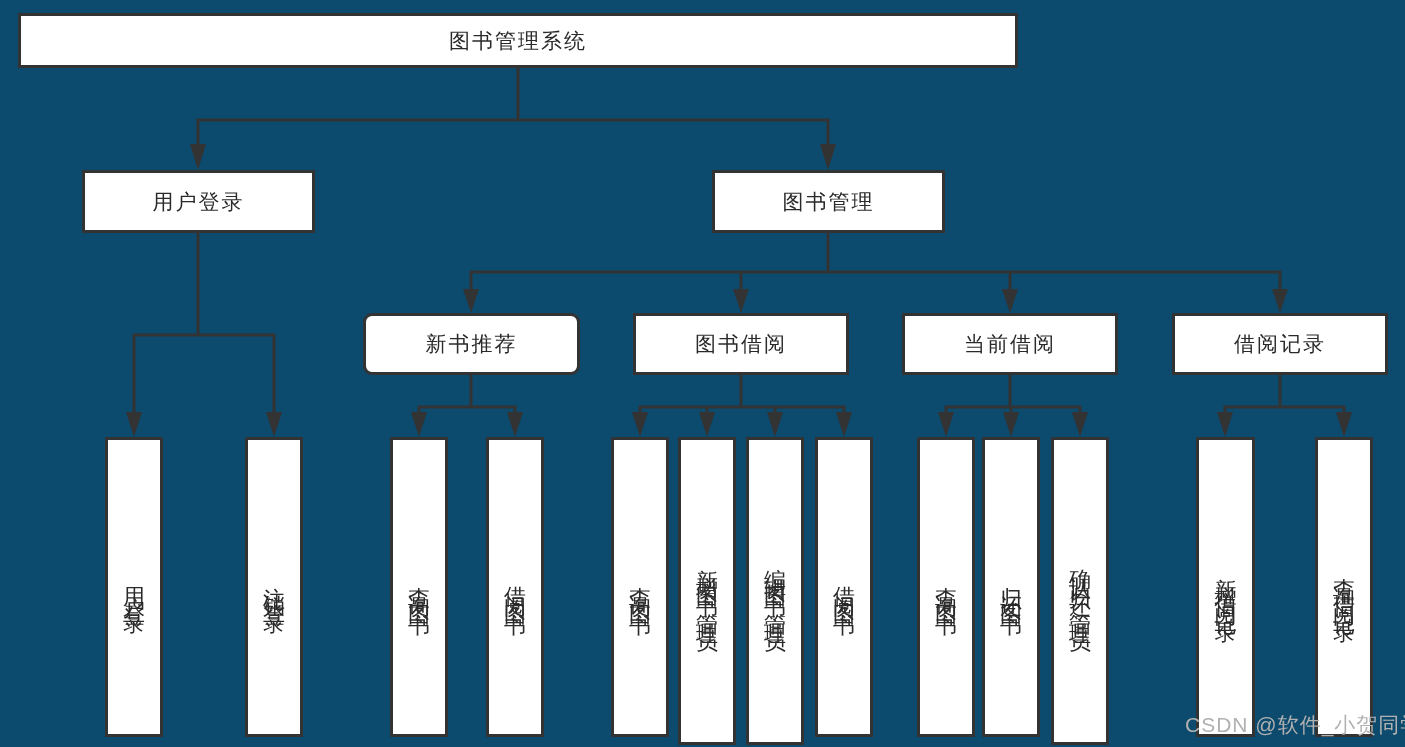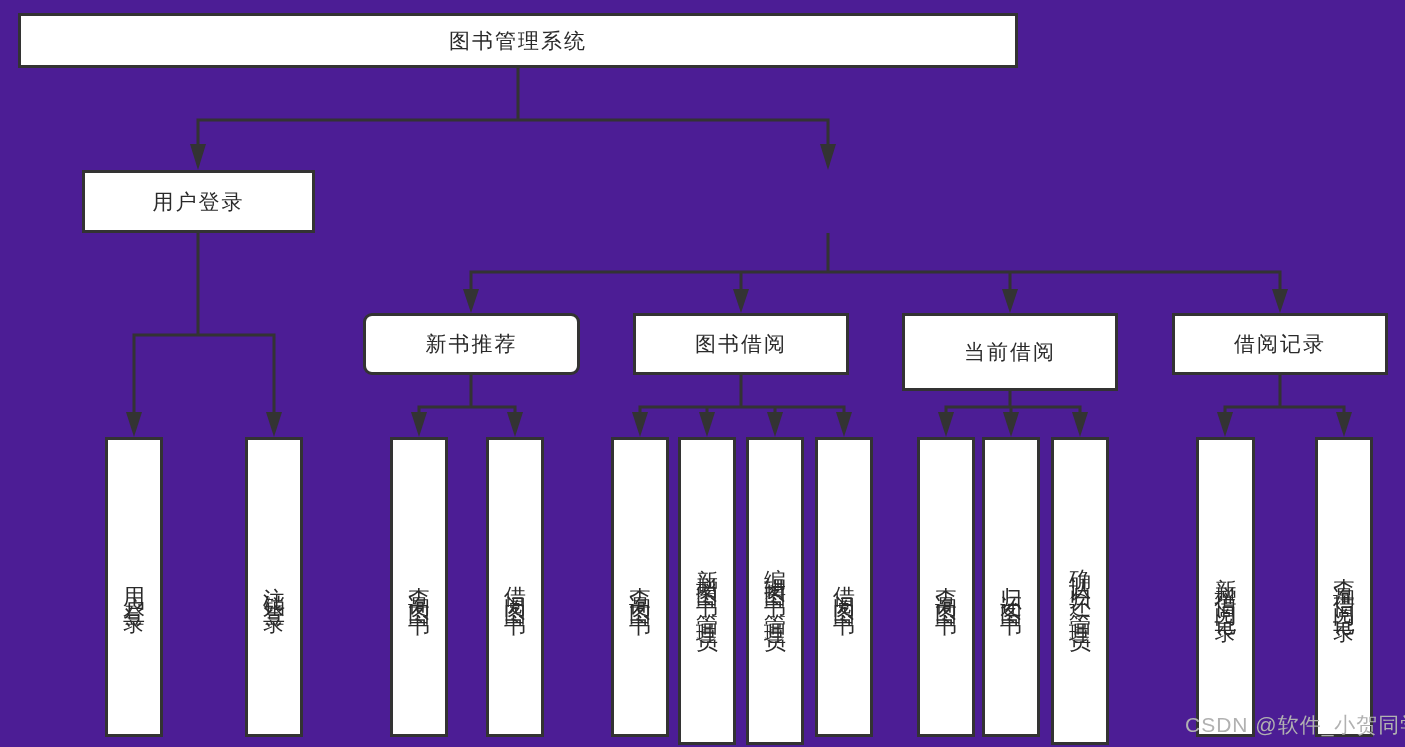--- a/index.html
+++ b/index.html
@@ -5,21 +5,21 @@
   html, body {
     margin: 0;
     padding: 0;
     background: #ffffff;
     font-family: "Liberation Sans", sans-serif;
   }
   .canvas {
     position: relative;
     width: 1405px;
     height: 747px;
-    background: #4c1d95;
+    background: #0c4a6e;
     overflow: hidden;
   }
   .connectors {
     position: absolute;
     left: 0;
     top: 0;
     z-index: 1;
   }
   .node {
     position: absolute;
@@ -97,28 +97,31 @@
     </g>
   </svg>
 
   <div class="node h" style="left:18px; top:13px; width:1000px; height:55px;">
     <span>图书管理系统</span>
   </div>
 
   <div class="node h" style="left:82px; top:170px; width:233px; height:63px;">
     <span>用户登录</span>
   </div>
+  <div class="node h" style="left:712px; top:170px; width:233px; height:63px;">
+    <span>图书管理</span>
+  </div>
 
   <div class="node h" style="left:363px; top:313px; width:217px; height:62px;border-radius:9px;">
     <span>新书推荐</span>
   </div>
   <div class="node h" style="left:633px; top:313px; width:216px; height:62px;">
     <span>图书借阅</span>
   </div>
-  <div class="node h" style="left:902px; top:313px; width:216px; height:78px;">
+  <div class="node h" style="left:902px; top:313px; width:216px; height:62px;">
     <span>当前借阅</span>
   </div>
   <div class="node h" style="left:1172px; top:313px; width:216px; height:62px;">
     <span>借阅记录</span>
   </div>
 
   <div class="node v" style="left:105px; top:437px; width:58px; height:300px;">
     <span>用户登录</span>
   </div>
   <div class="node v" style="left:245px; top:437px; width:58px; height:300px;">

